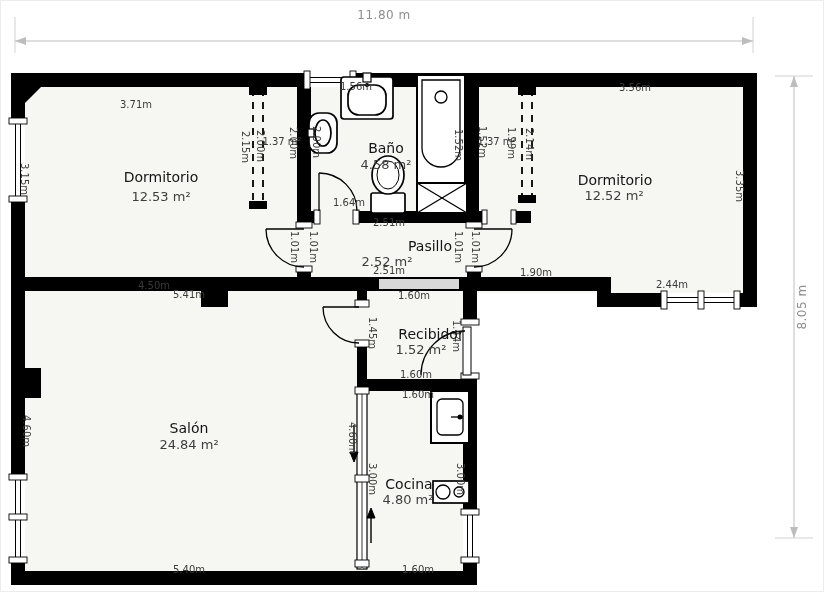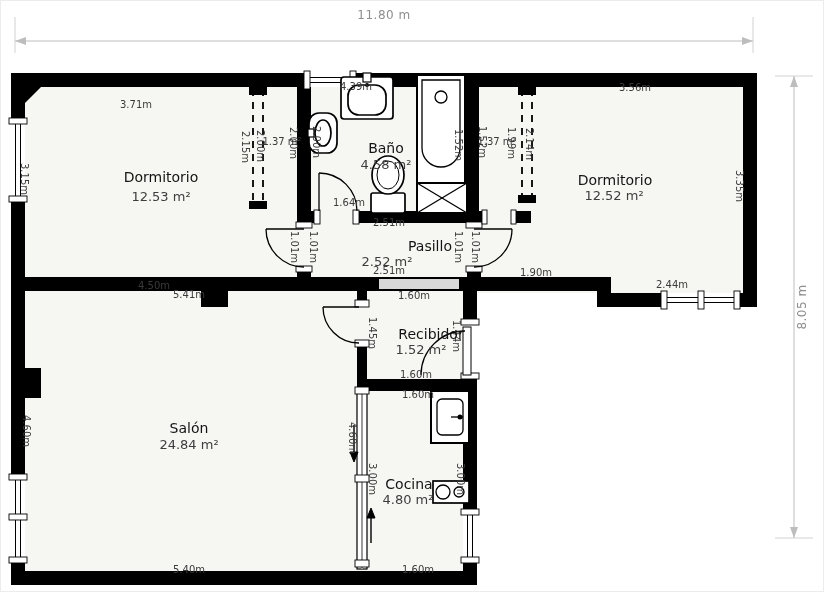--- a/index.html
+++ b/index.html
@@ -227,21 +227,21 @@
         <polygon points="793,537 789,526 797,526" stroke="none"></polygon>
       </g>
     </g>
   </svg>
 
 
   <div id="labels">
       <span class="dim overall" style="left: 383px; top: 14px;">11.80 m</span>
       <span class="dim vr overall" style="left: 801px; top: 306px;">8.05 m</span>
       <span class="dim" style="left: 135px; top: 84px; margin-top: 20px;">3.71m</span>
-      <span class="dim" style="left: 355px; top: 86px;">4.39m</span>
+      <span class="dim" style="left: 355px; top: 86px;">1.56m</span>
       <span class="dim" style="left: 634px; top: 87px;">3.56m</span>
       <span class="dim" style="left: 281px; top: 141px;">1.37 m²</span>
       <span class="dim" style="left: 496px; top: 141px;">1.37 m²</span>
       <span class="dim" style="left: 348px; top: 202px;">1.64m</span>
       <span class="dim" style="left: 388px; top: 222px;">2.51m</span>
       <span class="dim" style="left: 388px; top: 270px;">2.51m</span>
       <span class="dim" style="left: 153px; top: 273px; margin-top: 12px;">4.50m</span>
       <span class="dim" style="left: 535px; top: 272px;">1.90m</span>
       <span class="dim" style="left: 671px; top: 284px;">2.44m</span>
       <span class="dim" style="left: 188px; top: 294px;">5.41m</span>

